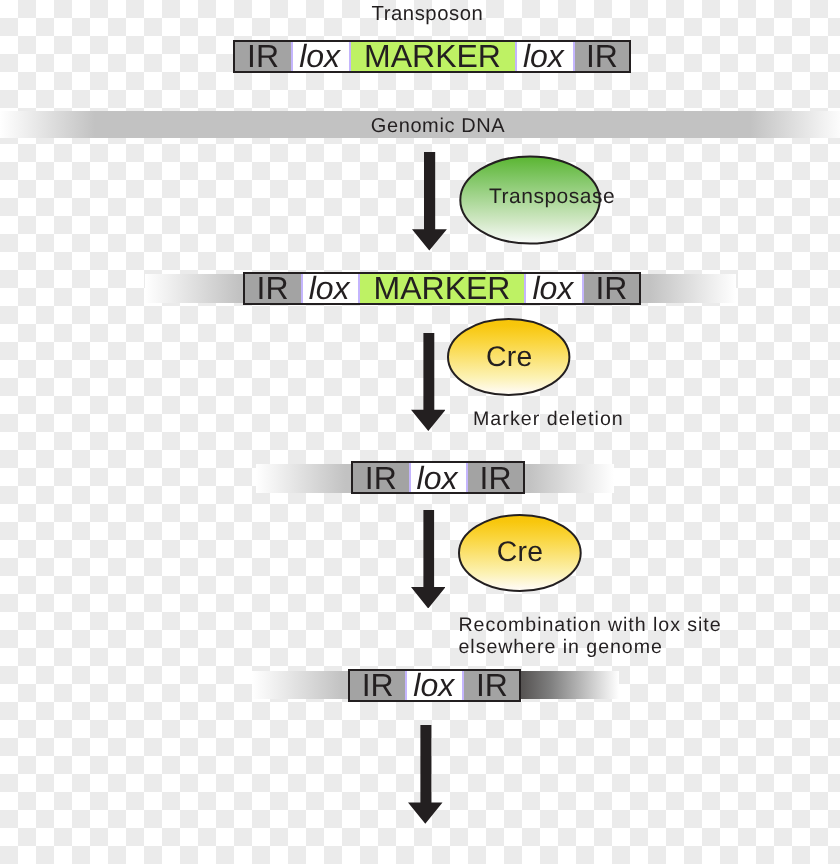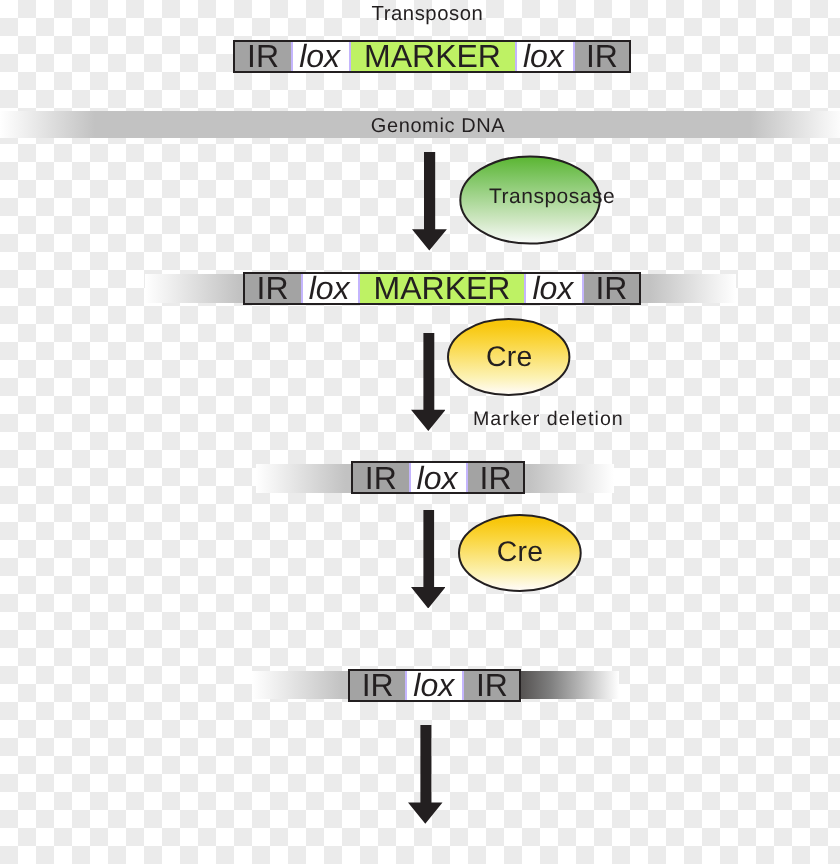--- a/index.html
+++ b/index.html
@@ -153,20 +153,21 @@
             <stop offset="31%" stop-color="#fad63f"></stop>
             <stop offset="77%" stop-color="#fcf2b4"></stop>
             <stop offset="95.4%" stop-color="#fffaee"></stop>
             <stop offset="100%" stop-color="#fffdf7"></stop>
       </linearGradient>
         </defs>
       <ellipse cx="61.85" cy="39" rx="60.85" ry="38" fill="url(#gGold2)" stroke="#231f20" stroke-width="2"></ellipse>
     </svg>
   </div>
   <div class="lbl" id="crelbl2">Cre</div>
+  <div class="lbl" id="reclbl"><span>Recombination with lox site</span><br><span>elsewhere in genome</span></div>
 
   <div class="dna" id="dna4a"></div>
   <div class="dna" id="dna4b"></div>
   <div class="tp" id="tp4">
     <div class="seg ir" style="width:55.4px">IR</div>
     <div class="seg lox" style="width:57px">lox</div>
     <div class="seg ir" style="width:57.1px">IR</div>
   </div>
 
   <div class="arrow" id="ar4">

